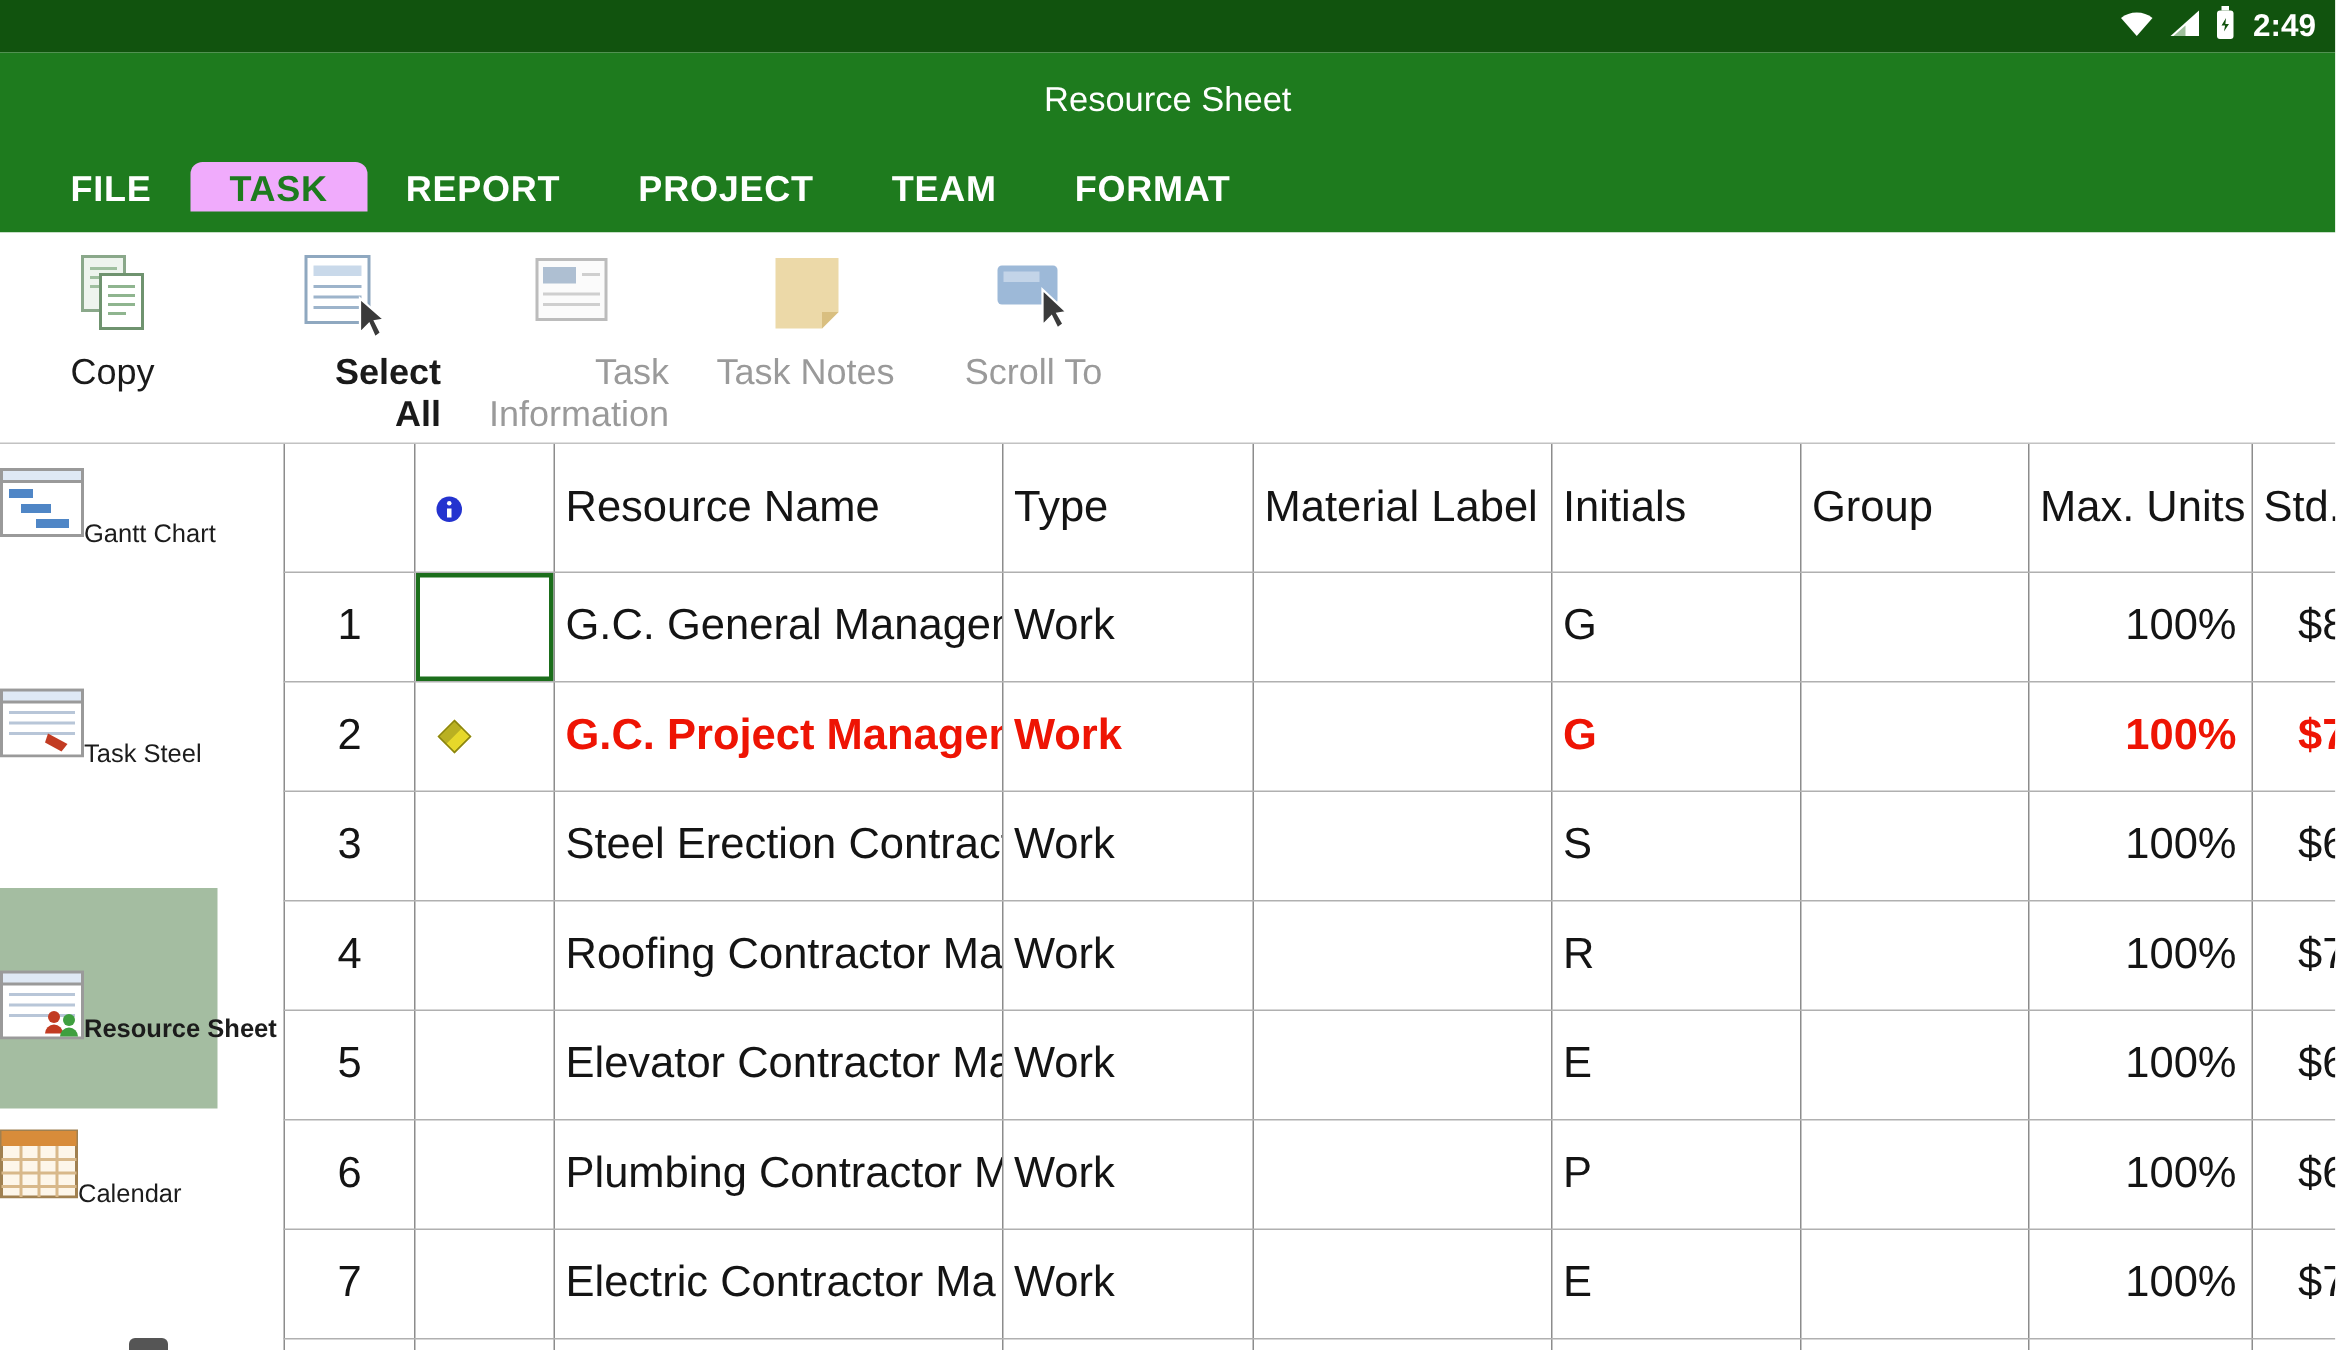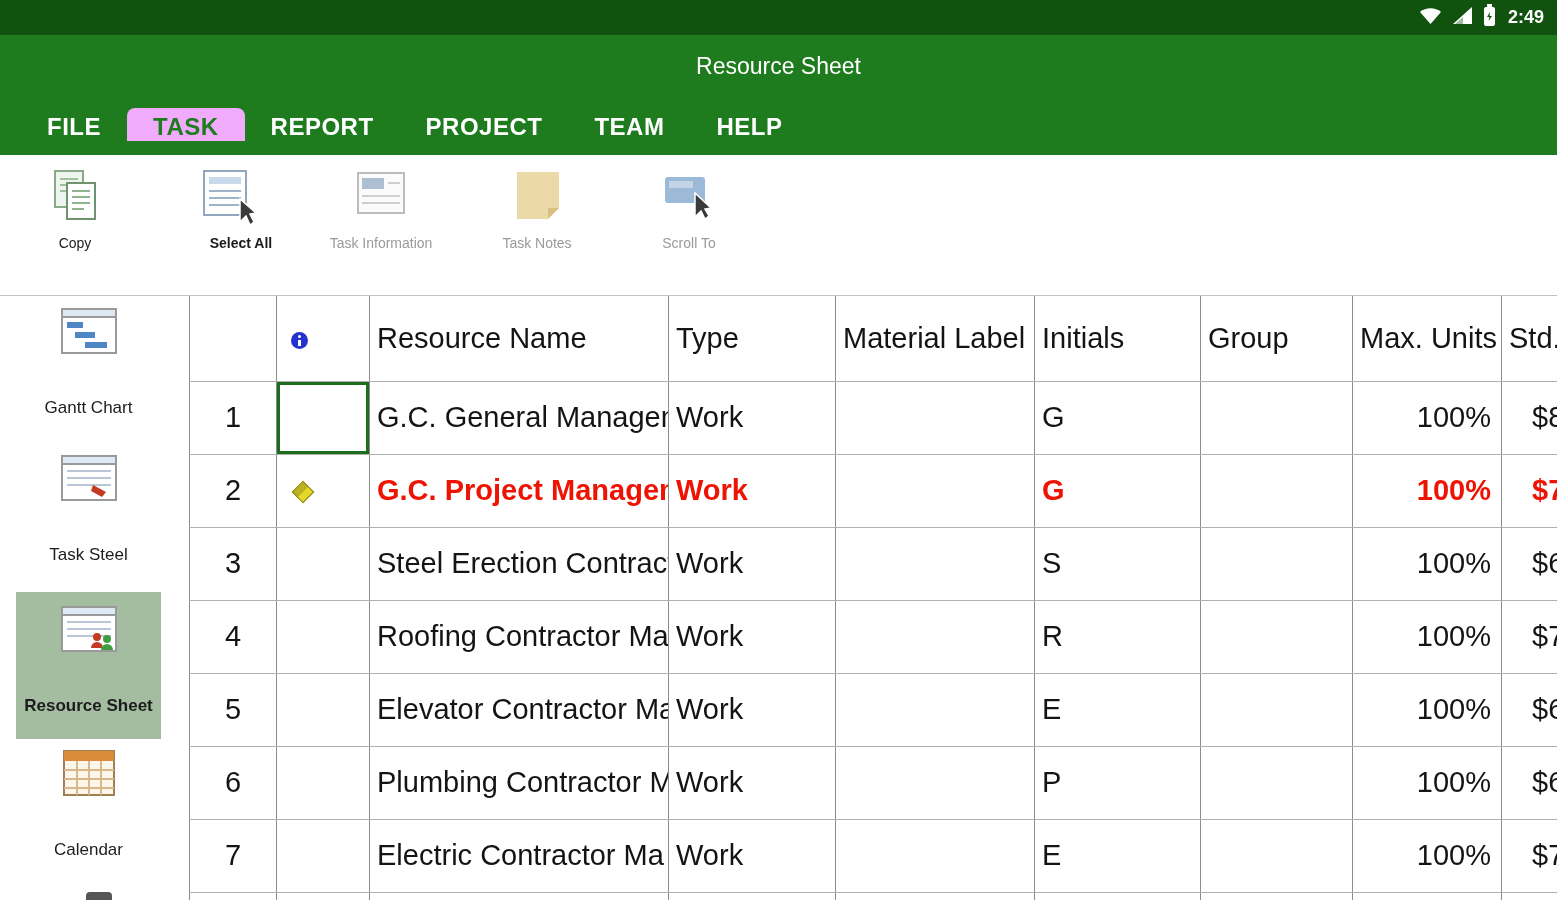--- a/index.html
+++ b/index.html
@@ -2,46 +2,46 @@
 <html><head>
 <meta charset="utf-8">
 <style>
   * { margin:0; padding:0; box-sizing:border-box; }
   html,body { width:1557px; height:900px; overflow:hidden; }
   body { font-family:"Liberation Sans", sans-serif; background:#fff; }
   .screen { position:relative; width:1557px; height:900px; overflow:hidden; background:#fff; }
 
   
   .status-bar { height:35px; background:#11530e; display:flex; justify-content:flex-end; align-items:center; gap:9px; padding-right:13px; }
-  .status-bar .time { color:#fff; font-size:18px; font-weight:700; margin-left:3px; }
+  .status-bar .time { color:#fff; font-size:21px; font-weight:700; margin-left:3px; }
 
   
   .title-bar { height:63px; background:#1e7b1e; display:flex; align-items:center; justify-content:center; }
   .title-bar .title { color:#fff; font-size:23px; font-weight:500; }
 
   
   .menu-bar { height:57px; background:#1e7b1e; display:flex; align-items:center; padding-left:21px; }
   .menu-tab { color:#fff; font-weight:700; font-size:24px; display:flex; align-items:center; padding:0 26px; letter-spacing:0.5px; cursor:default; }
   .menu-tab.active { background:#f0abfc; color:#1e7b1e; border-radius:8px 8px 0 0; margin-top:-5px; padding-top:5px; }
 
   
   .toolbar { position:relative; height:140px; background:#fff; }
   .tb-btn { position:absolute; top:14px; width:130px; display:flex; flex-direction:column; align-items:center; }
   .tb-btn .ticon { height:60px; display:flex; align-items:flex-start; justify-content:center; }
-  .tb-label { font-size:14px; color:#1a1a1a; text-align:right; line-height:1.15; margin-top:6px; }
+  .tb-label { font-size:24px; color:#1a1a1a; text-align:right; line-height:1.15; margin-top:6px; }
   .tb-btn.emph .tb-label { font-weight:700;margin-left:24px; }
   .tb-btn.disabled .tb-label { color:#9a9a9a; }
   .tb-copy { left:10px; } .tb-selectall { left:164px; } .tb-taskinfo { left:316px; } .tb-tasknotes { left:472px; } .tb-scrollto { left:624px; }
 
   
   .content { position:relative; height:605px; border-top:1px solid #c2c2c2; background:#fff; }
 
   
   .sidebar { position:absolute; left:0; top:0; width:145px; height:605px; background:#fff; }
-  .side-item { position:absolute; left:16px; width:145px; display:flex; flex-direction:column; align-items:center; }
+  .side-item { position:absolute; left:0; width:145px; display:flex; flex-direction:row; align-items:center; }
   .side-item .sicon { margin-top:2px; }
   .side-item.active { background:#a4bda1; }
   .side-label { font-size:17px; font-weight:500; color:#1c1c1c; margin-top:40px; white-space:nowrap; }
   .side-item.active .side-label { font-weight:700; }
   .si-gantt { top:10px; } .si-tasksheet { top:157px; }
   .si-resource { top:296px; height:147px; } .si-resource .sicon { margin-top:14px; }
   .si-calendar { top:450px; }
   .side-partial { position:absolute; top:596px; left:86px; width:26px; height:9px; background:#555; border-radius:4px 4px 0 0; }
 
   
@@ -94,21 +94,21 @@
   <div class="title-bar">
     <span class="title">Resource Sheet</span>
   </div>
 
   <div class="menu-bar">
     <div class="menu-tab">FILE</div>
     <div class="menu-tab active">TASK</div>
     <div class="menu-tab">REPORT</div>
     <div class="menu-tab">PROJECT</div>
     <div class="menu-tab">TEAM</div>
-    <div class="menu-tab">HELP</div>
+    <div class="menu-tab">FORMAT</div>
   </div>
 
   <div class="toolbar">
     <div class="tb-btn tb-copy">
       <span class="ticon">
         <svg width="52" height="54" viewBox="0 0 52 54">
           <rect x="6" y="2" width="28" height="36" fill="#eef4ee" stroke="#8aa88a" stroke-width="2"></rect>
           <g stroke="#9fbf9f" stroke-width="2">
               <line x1="11" y1="10" x2="29" y2="10"></line>
               <line x1="11" y1="16" x2="29" y2="16"></line>

